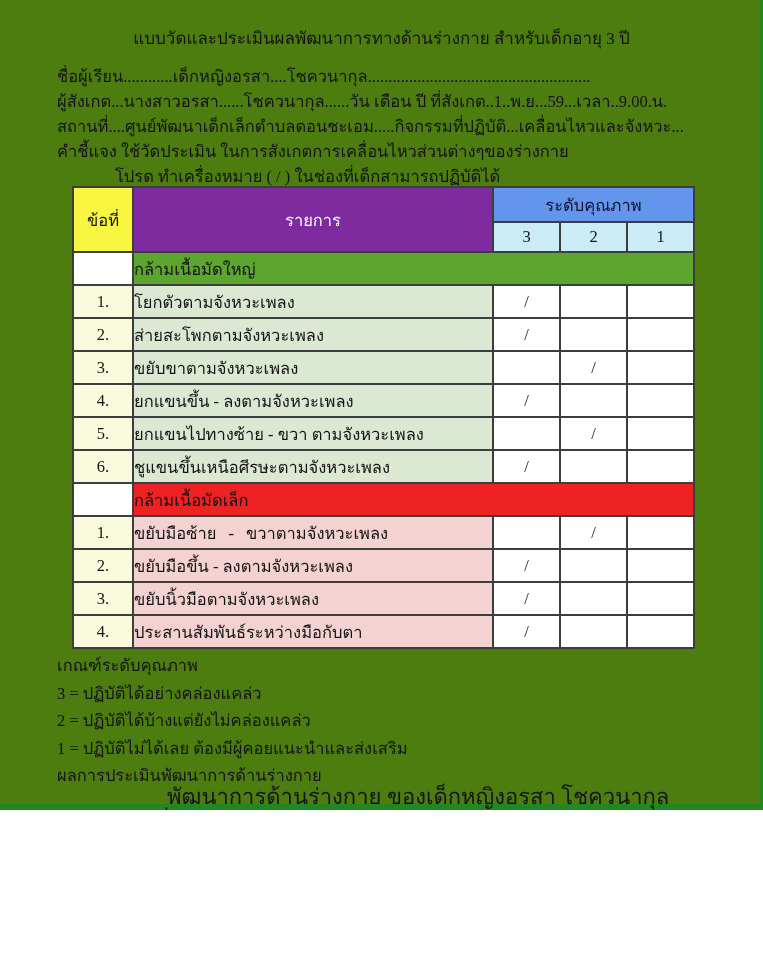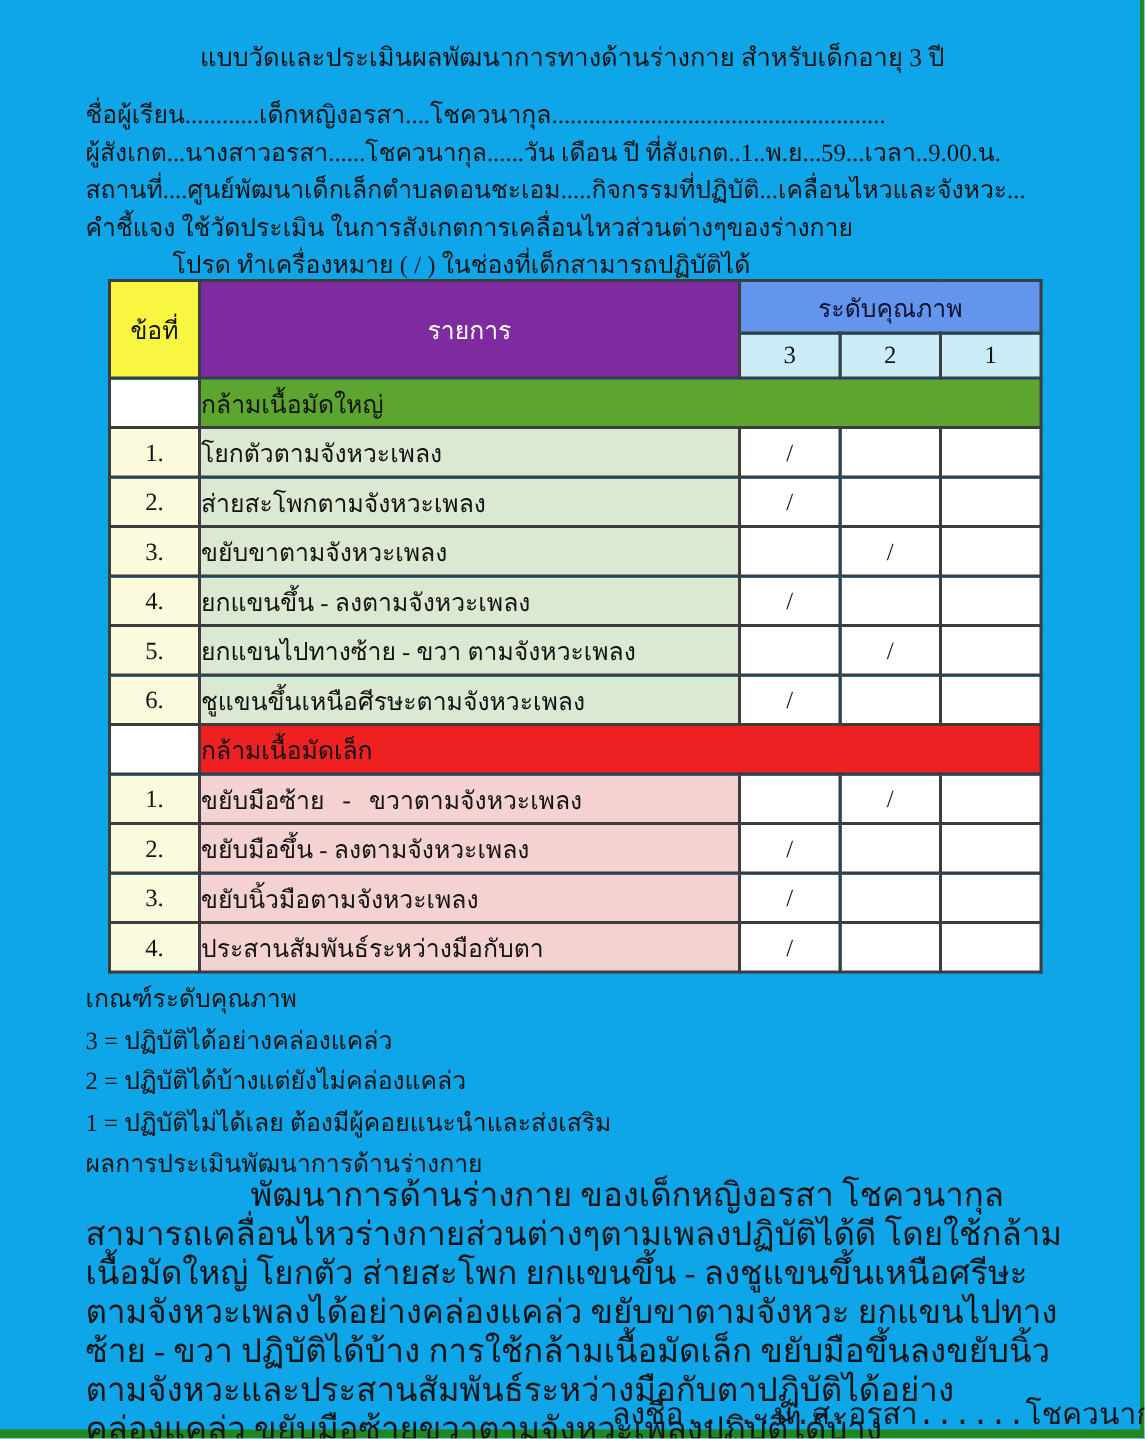--- a/index.html
+++ b/index.html
@@ -1,17 +1,17 @@
 <!DOCTYPE html>
 <html><head>
 <meta charset="utf-8">
 <style>
   html,body { margin:0; padding:0; background:#ffffff; }
   .page {
-    position:relative; width:763px; height:959px; background:#0ea5e9;
+    position:relative; width:763px; height:810px; background:#4d7c0f;
     font-family:"Liberation Serif","DejaVu Serif",serif;
     color:#141414; overflow:hidden;
   }
   .edge-right  { position:absolute; top:0; right:0; width:3px; height:100%; }
   .edge-bottom { position:absolute; left:0; bottom:0; width:100%; height:6px; }
 
   .title {
     position:absolute; top:24px; left:0; width:100%;
     text-align:center; font-size:17px; white-space:nowrap;
   }

